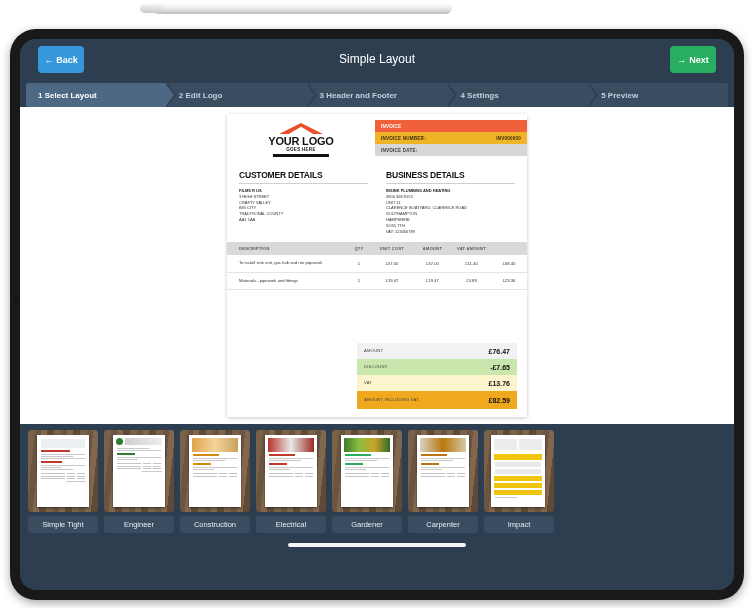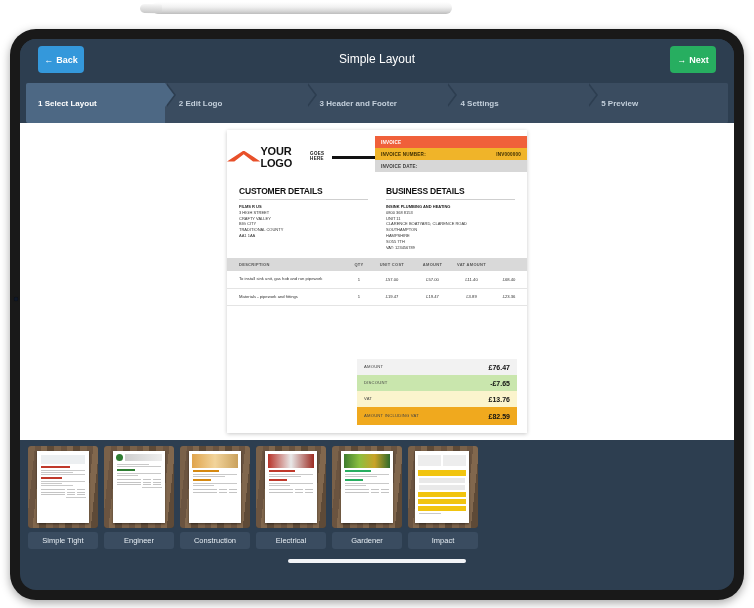--- a/index.html
+++ b/index.html
@@ -35,21 +35,21 @@
   .navbar{position:relative;height:44px;background:#2d3e50;}
   .btn{position:absolute;top:7px;border:none;border-radius:4px;color:#fff;
     font-size:9px;font-weight:bold;font-family:"Liberation Sans",sans-serif;
     cursor:pointer;display:flex;align-items:center;justify-content:center;gap:3px;}
   .btn-back{left:18px;width:46px;height:27px;background:#3498db;}
   .btn-next{right:18px;width:46px;height:27px;background:#27ae60;}
   .nav-title{position:absolute;left:0;right:0;top:13px;text-align:center;
     color:#ffffff;font-size:12px;}
 
   
-  .steps{display:flex;height:40px;margin:0 6px;background:#3a4c60;border-radius:2px;overflow:hidden;}
+  .steps{display:flex;height:24px;margin:0 6px;background:#3a4c60;border-radius:2px;overflow:hidden;}
   .step{position:relative;flex:1;display:flex;align-items:center;
     padding-left:14px;color:#c3cfdb;font-size:8px;font-weight:bold;
     background:#3a4c60;cursor:pointer;}
   .step:first-child{padding-left:12px;}
   .step.active{background:#4d6884;color:#ffffff;}
   .step::after{content:"";position:absolute;right:-9px;top:0;width:0;height:0;
     border-top:12px solid transparent;border-bottom:12px solid transparent;
     border-left:9px solid #3a4c60;z-index:2;}
   .step.active::after{border-left-color:#4d6884;}
   .step::before{content:"";position:absolute;right:-11px;top:0;width:0;height:0;
@@ -58,21 +58,21 @@
   .step:last-child::after,.step:last-child::before{display:none;}
 
   
   .canvas{height:310px;background:#ffffff;display:flex;align-items:flex-start;
     justify-content:center;padding-top:7px;}
 
   
   .doc{width:300px;height:303px;background:#ffffff;
     box-shadow:0 1px 4px rgba(0,0,0,.22);position:relative;font-size:4px;color:#222;}
   .doc-top{display:flex;height:46px;}
-  .logo-box{width:148px;display:flex;flex-direction:row;
+  .logo-box{width:148px;display:flex;flex-direction:column;
     align-items:center;justify-content:center;padding-top:6px;}
   .logo-roof{width:44px;height:11px;background:#e8502a;
     clip-path:polygon(50% 0,100% 100%,78% 100%,50% 34%,22% 100%,0 100%);}
   .logo-main{font-size:11px;font-weight:bold;letter-spacing:-.2px;color:#111;margin-top:1px;}
   .logo-sub{font-size:4.5px;font-weight:bold;color:#111;letter-spacing:.3px;}
   .logo-rule{width:56px;height:3px;background:#111;margin-top:2px;}
   .inv-box{width:152px;padding-top:6px;}
   .inv-row{display:flex;justify-content:space-between;align-items:center;
     padding:0 6px;height:12px;font-size:4.6px;font-weight:bold;letter-spacing:.2px;}
   .inv-row.r1{background:#f0603a;color:#fff;}
@@ -437,20 +437,47 @@
                     <i style="flex:3"></i>
                     <i style="flex:1"></i>
                     <i style="flex:1"></i>
                   </div>
               </div>
             </div>
           </div>
           <div class="thumb-label">Gardener</div>
         </div>
 
+        <div class="thumb">
+          <div class="thumb-img">
+            <div class="wood"></div>
+            <div class="page">
+              <div class="banner" style="background:linear-gradient(90deg,#d9d2c4,#b9770e,#d7c9a8);"></div>
+              <div class="acc" style="background:#b9770e;width:50%;"></div>
+              <div class="ln"></div>
+                <div class="ln m"></div>
+              <div class="acc" style="background:#b9770e;width:35%;"></div>
+              <div class="ln"></div>
+                <div class="ln s"></div>
+              <div class="mini-rows">
+                <div class="mini-row">
+                    <i style="flex:3"></i>
+                    <i style="flex:1"></i>
+                    <i style="flex:1"></i>
+                  </div>
+                <div class="mini-row">
+                    <i style="flex:3"></i>
+                    <i style="flex:1"></i>
+                    <i style="flex:1"></i>
+                  </div>
+              </div>
+            </div>
+          </div>
+          <div class="thumb-label">Carpenter</div>
+        </div>
 
 
         <div class="thumb">
           <div class="thumb-img">
             <div class="wood"></div>
             <div class="page" style="left:7px;width:54px;">
               <div style="display:flex;gap:2px;margin:4px 3px;">
                 <div style="flex:1;height:11px;background:#ededed;"></div>
                 <div style="flex:1;height:11px;background:#ededed;"></div>
               </div>

